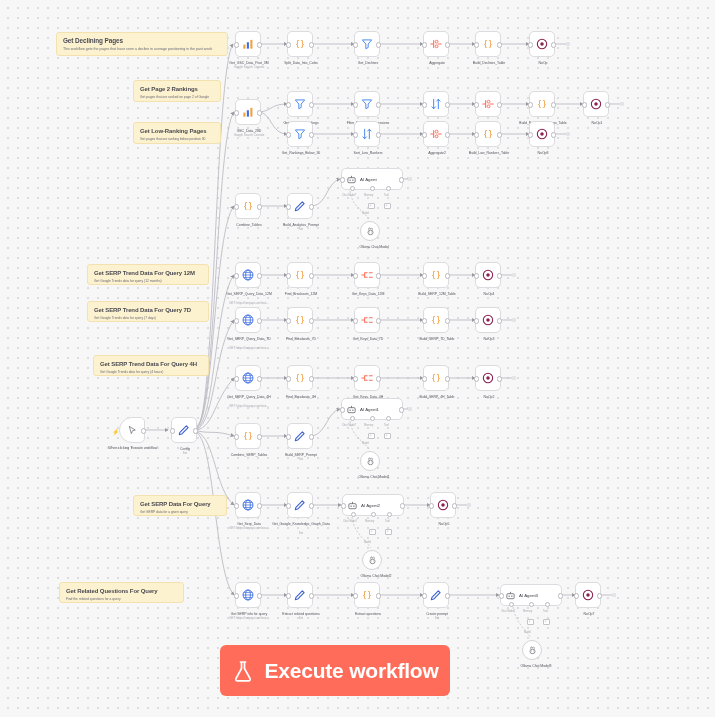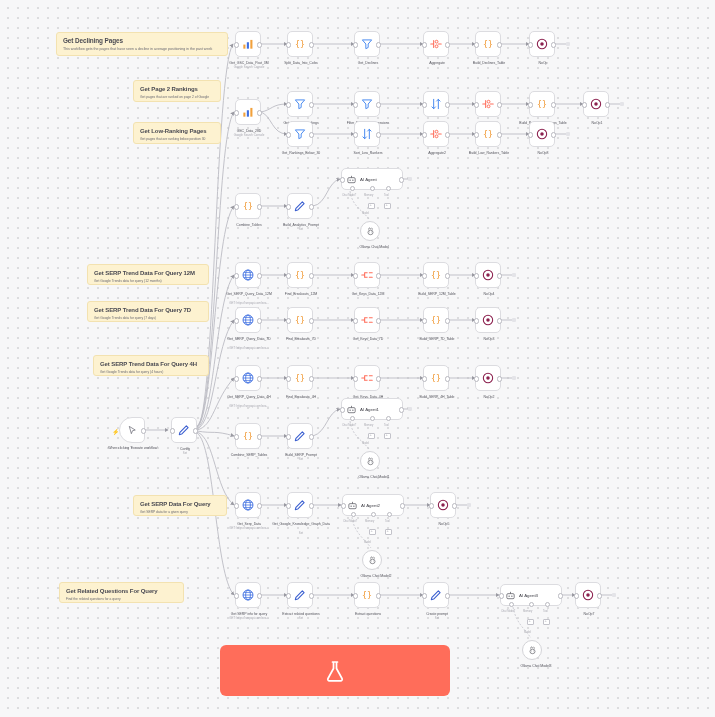--- a/index.html
+++ b/index.html
@@ -798,13 +798,14 @@
       <circle cx="14" cy="13" r="0.9" fill="#55555d"></circle>
     </svg>
   <div class="nlabel">Ollama Chat Model3</div>
 </div>
 <span class="sublabel" style="position:absolute;left:524px;top:631px;">Model</span>
 
 <button id="execbtn">
   <svg width="24" height="26" viewBox="0 0 24 24">
     <path d="M9.5 3h5M10.5 3v6.5L5 19.5a1.6 1.6 0 0 0 1.4 2.4h11.2A1.6 1.6 0 0 0 19 19.5L13.5 9.5V3" fill="none" stroke="#ffffff" stroke-width="1.7" stroke-linecap="round" stroke-linejoin="round"></path>
   </svg>
+  <span class="blabel">Execute workflow</span>
 </button>
 
 </body></html>

